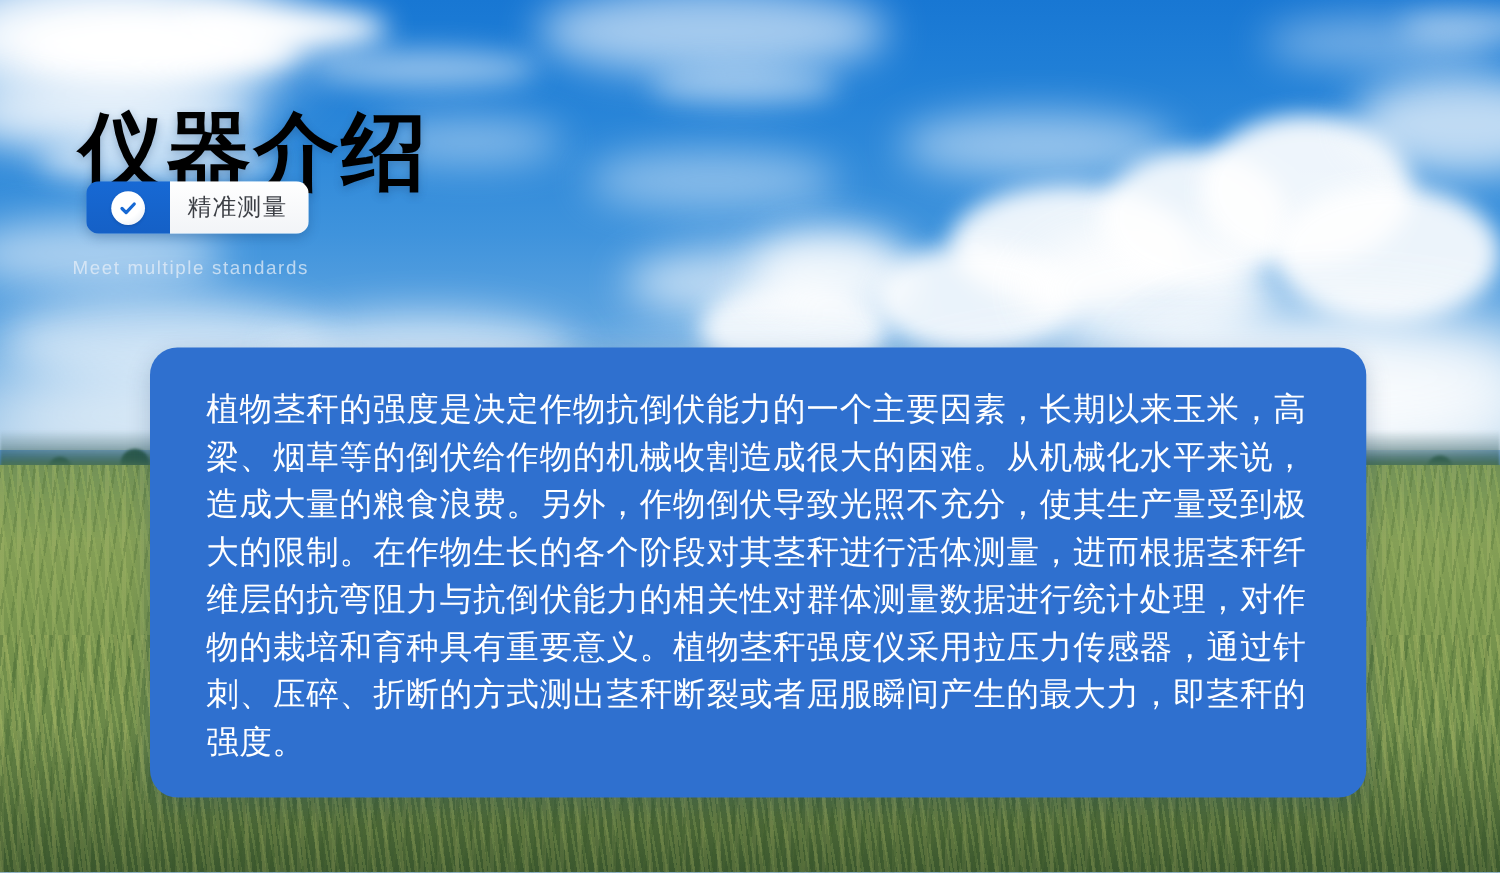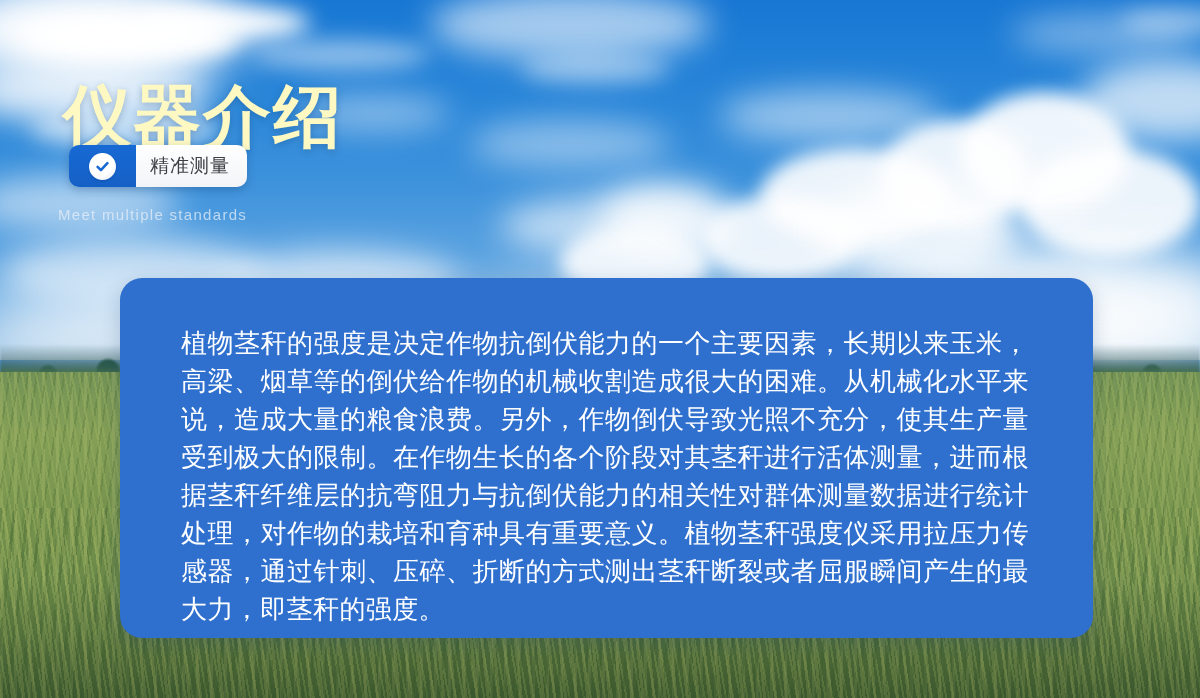--- a/index.html
+++ b/index.html
@@ -135,25 +135,25 @@
     left: 0; bottom: 0;
     width: 1200px; height: 120px;
     background: linear-gradient(to bottom, rgba(40,62,32,0) 0%, rgba(40,62,32,0.38) 100%);
   }
 
   
   .page-title {
     position: absolute;
     left: 63px;
     top: 42px;
-    font-family: Liberation Mono, monospace;
+    font-family: Liberation Sans, sans-serif;
     font-weight: 700;
     font-size: 68px;
     line-height: 1;
-    color: #fef9c3;
+    color: #000000;
     letter-spacing: 2px;
     text-shadow: 0 2px 7px rgba(20,60,110,0.30);
     white-space: nowrap;
   }
 
   .badge {
     position: absolute;
     left: 69px;
     top: 145px;
     height: 42px;
@@ -212,21 +212,21 @@
     top: 278px;
     width: 973px;
     height: 360px;
     box-sizing: border-box;
     background: #2f70cf;
     border-radius: 22px;
     padding: 30px 48px 28px 45px;
     box-shadow: 0 6px 20px rgba(15,50,100,0.22);
   }
   .body-text {
-    margin: 16px;
+    margin: 0;
     font-size: 26px;
     line-height: 38px;
     color: #ffffff;
     text-align: justify;
     text-justify: inter-ideograph;
     letter-spacing: 0.4px;
   }
 </style>
 </head>
 <body>

